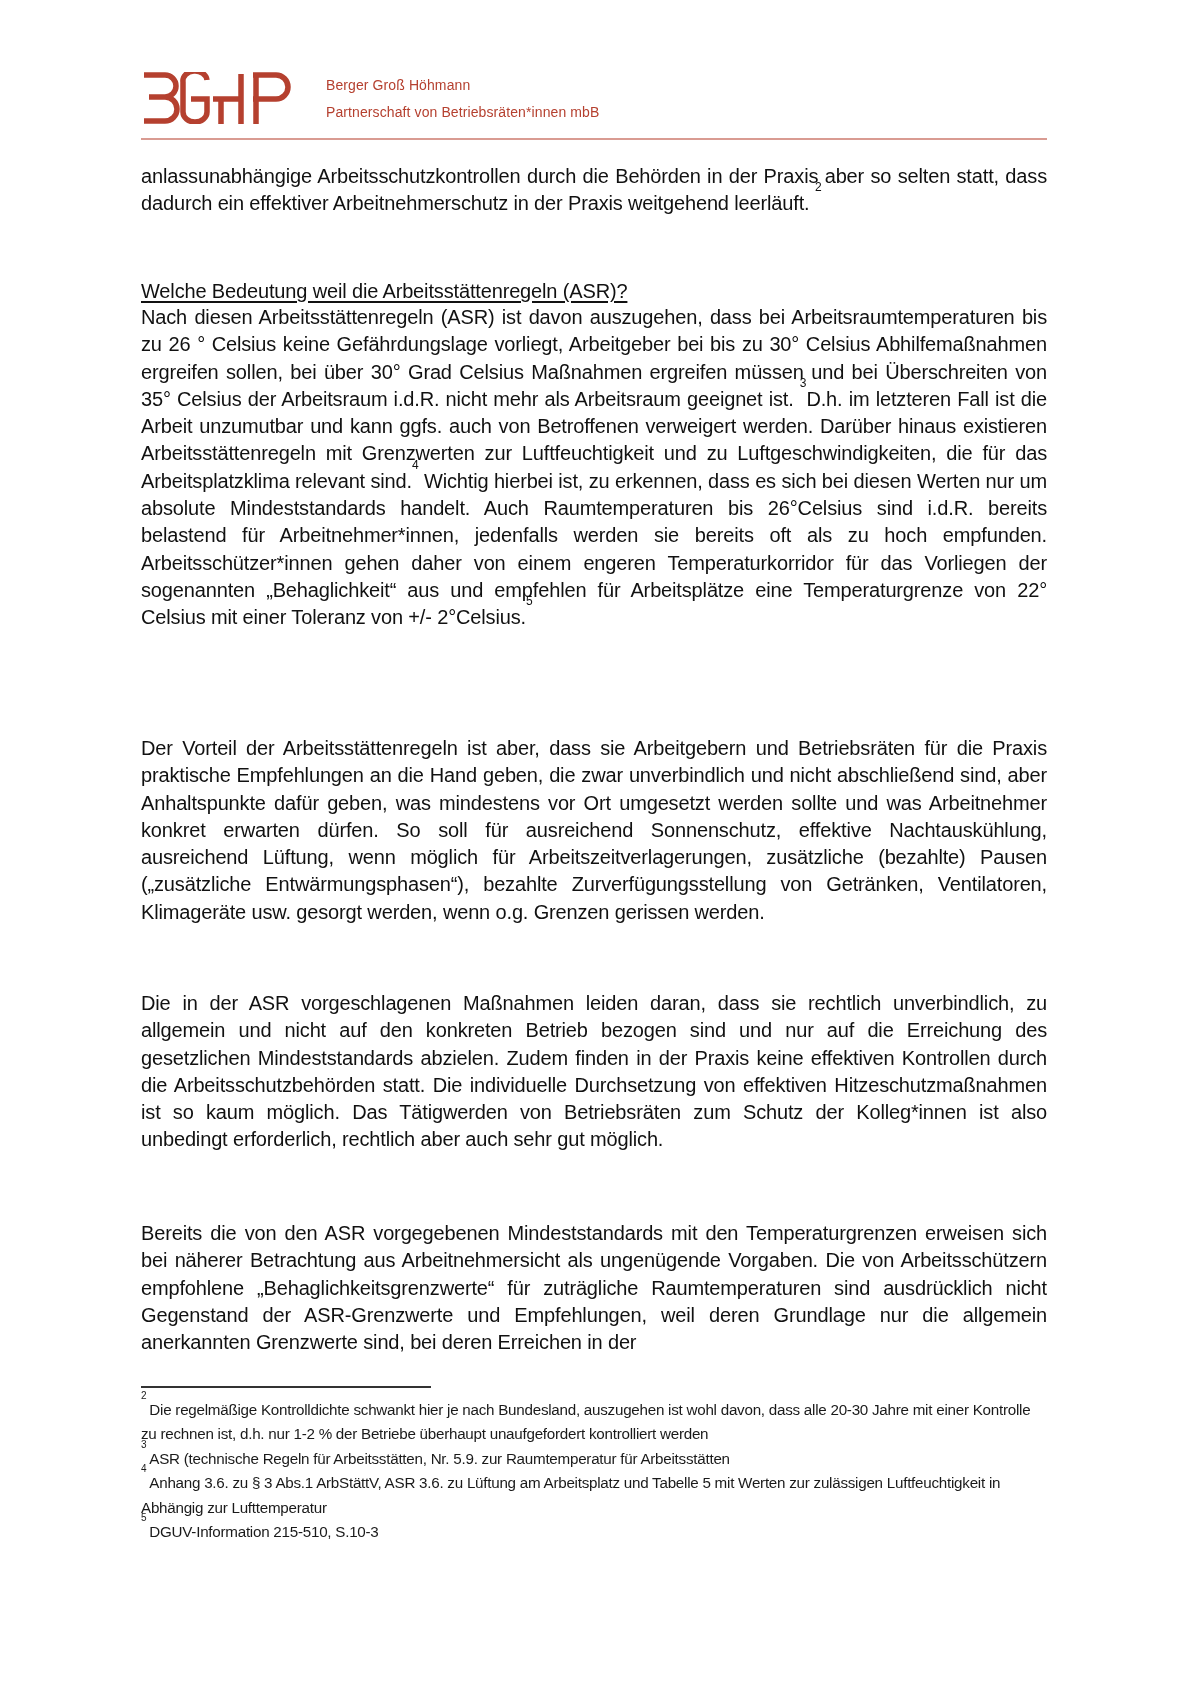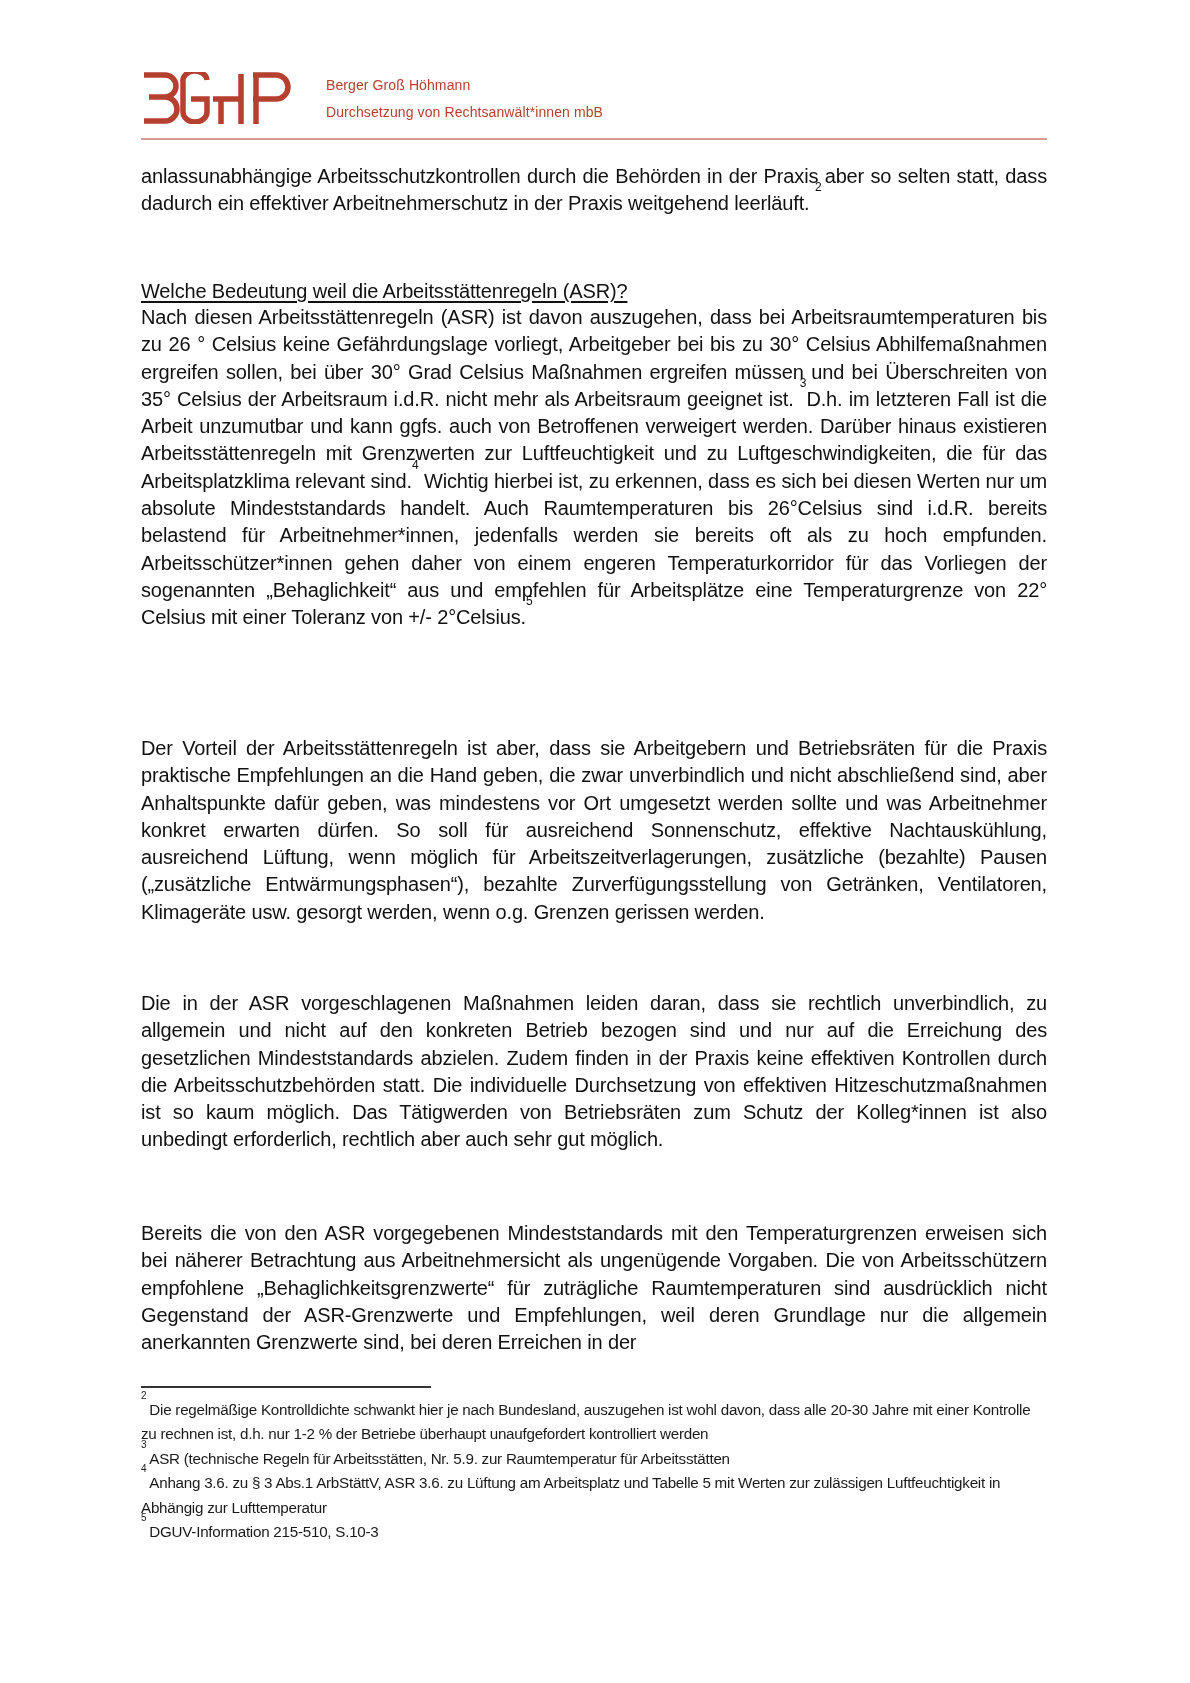--- a/index.html
+++ b/index.html
@@ -28,21 +28,21 @@
 
       <path d="M66 8 A12 10 0 0 0 42 10 V40 A12 10 0 0 0 66 40 V27 H50"></path>
 
       <path d="M72 27 H100 M100 2 V52 M80 27 V52"></path>
 
       <path d="M115 2 V52 M112 3 H135 A12 12 0 0 1 135 27 H112"></path>
     </g>
   </svg>
   <div class="firm">
     <div>Berger Groß Höhmann</div>
-    <div>Durchsetzung von Rechtsanwält*innen mbB</div>
+    <div>Partnerschaft von Betriebsräten*innen mbB</div>
   </div>
   <div class="header-rule"></div>
 </div>
 
 <p class="body-text" style="top:163px;">
   <span>anlassunabhängige Arbeitsschutzkontrollen durch die Behörden in der Praxis aber so selten statt, dass dadurch ein effektiver Arbeitnehmerschutz in der Praxis weitgehend leerläuft.</span>
   <sup>2</sup>
 </p>
 
 <div class="heading">Welche Bedeutung weil die Arbeitsstättenregeln (ASR)?</div>

